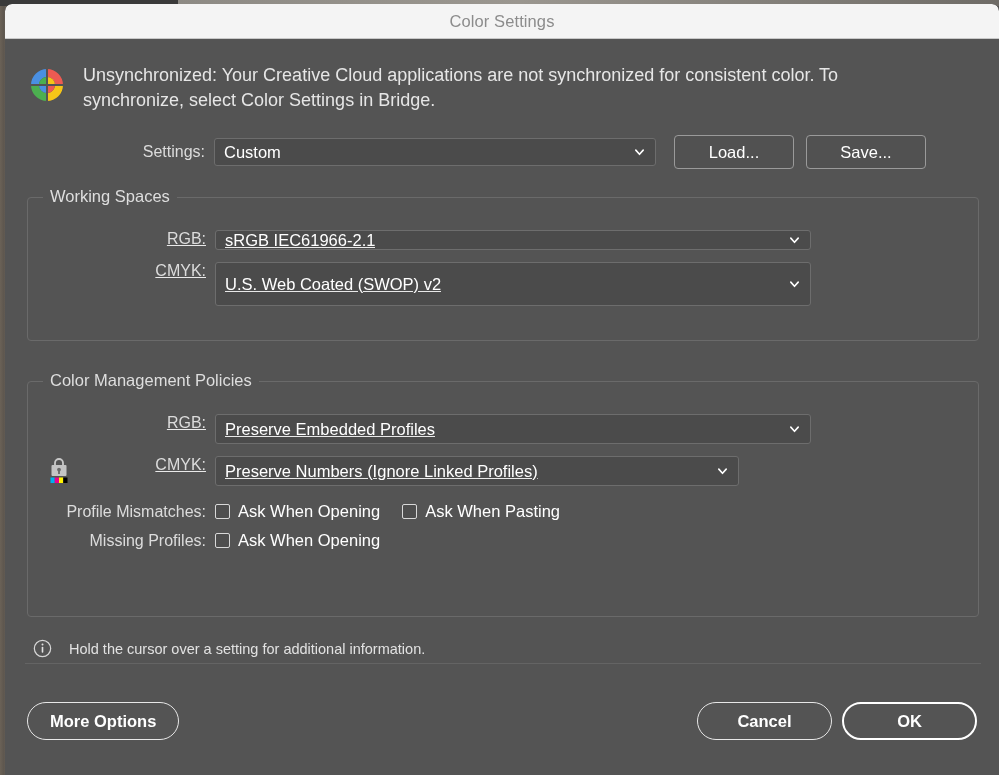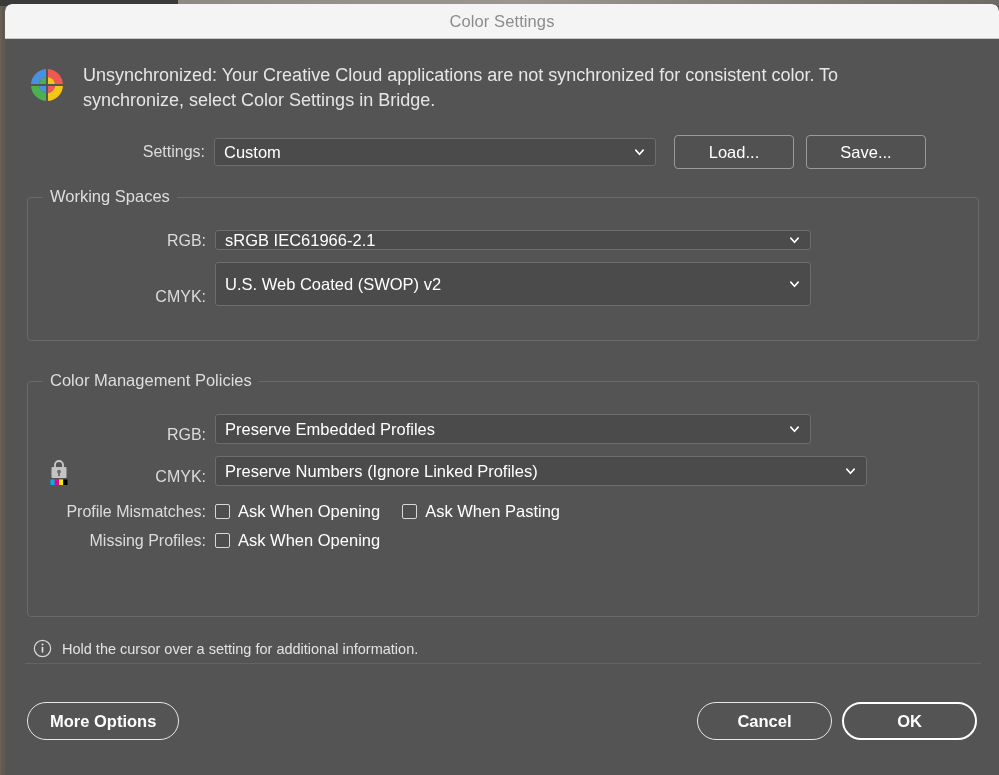--- a/index.html
+++ b/index.html
@@ -164,22 +164,23 @@
     top: -11px;
     left: 15px;
     background: #545454;
     padding: 0 7px;
     font-size: 16.5px;
     color: #dedede;
     white-space: nowrap;
   }
   .gb-row {
     display: flex;
-    align-items: flex-end;
+    align-items: flex-start;
     margin-top: 8px;
+    text-decoration: underline;
   }
   .gb-row:first-of-type { margin-top: 4px; }
 
   
   .cbrow {
     display: flex;
     align-items: flex-end;
     margin-top: 10px;
   }
   .cbgroup {
@@ -213,21 +214,21 @@
   .info-row {
     display: flex;
     align-items: center;
     margin: 22px 0 0 28px;
   }
   .info-icon {
     width: 19px; height: 19px;
     flex: 0 0 19px;
   }
   .info-text {
-    margin-left: 10px;
+    margin-left: 17px;
     font-size: 14.5px;
     color: #e2e2e2;
   }
 
   
   #footer-divider {
     position: absolute;
     left: 20px;
     right: 18px;
     top: 659px;
@@ -358,21 +359,21 @@
             <rect x="5.5" y="9" width="15" height="11" rx="1" fill="#c4c4c4"></rect>
             <circle cx="13" cy="13.6" r="1.9" fill="#6a6a6a"></circle>
             <rect x="12.1" y="14.4" width="1.8" height="3.6" fill="#6a6a6a"></rect>
             <rect x="4.5" y="21.5" width="4.25" height="5.5" fill="#00aeef"></rect>
             <rect x="8.75" y="21.5" width="4.25" height="5.5" fill="#ec008c"></rect>
             <rect x="13" y="21.5" width="4.25" height="5.5" fill="#fff200"></rect>
             <rect x="17.25" y="21.5" width="4.25" height="5.5" fill="#000000"></rect>
           </svg>
         </div>
         <div class="label-right" style="width:178px;">CMYK:</div>
-        <div class="select" style="width:652px;height:30px;">
+        <div class="select" style="width:524px;height:30px;">
           <span class="sel-value">Preserve Numbers (Ignore Linked Profiles)</span>
           <svg class="chev" viewBox="0 0 14 14">
             <path d="M3 5 L7 9.5 L11 5" stroke="#ffffff" stroke-width="1.7" fill="none" stroke-linecap="round" stroke-linejoin="round"></path>
           </svg>
         </div>
       </div>
 
       <div class="cbrow" style="margin-top:16px;">
         <div class="label-right" style="width:178px;">Profile Mismatches:</div>
         <div class="cbgroup">

